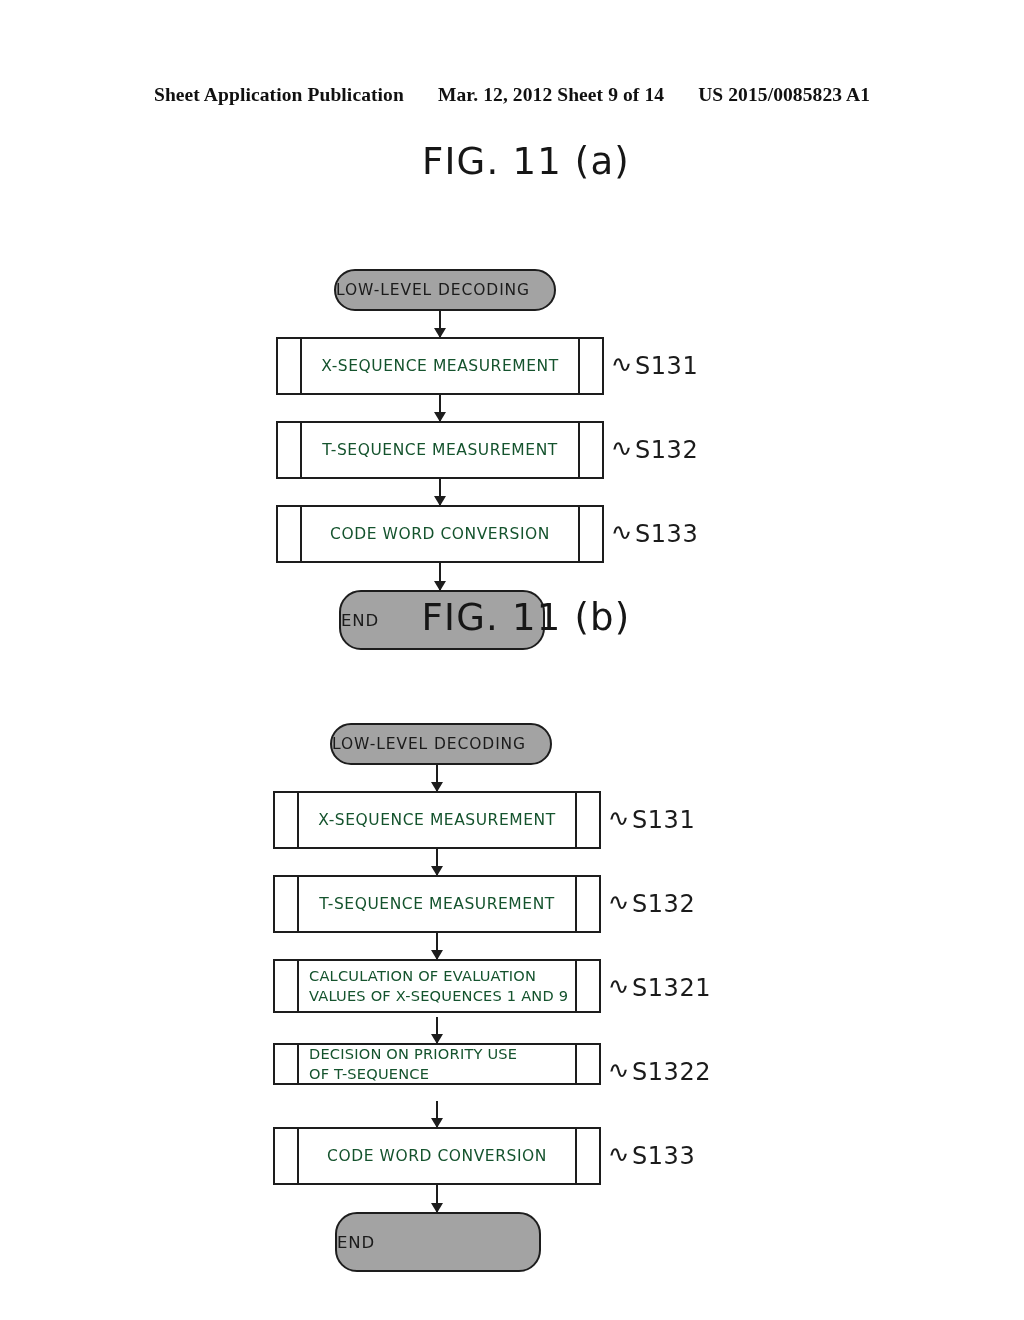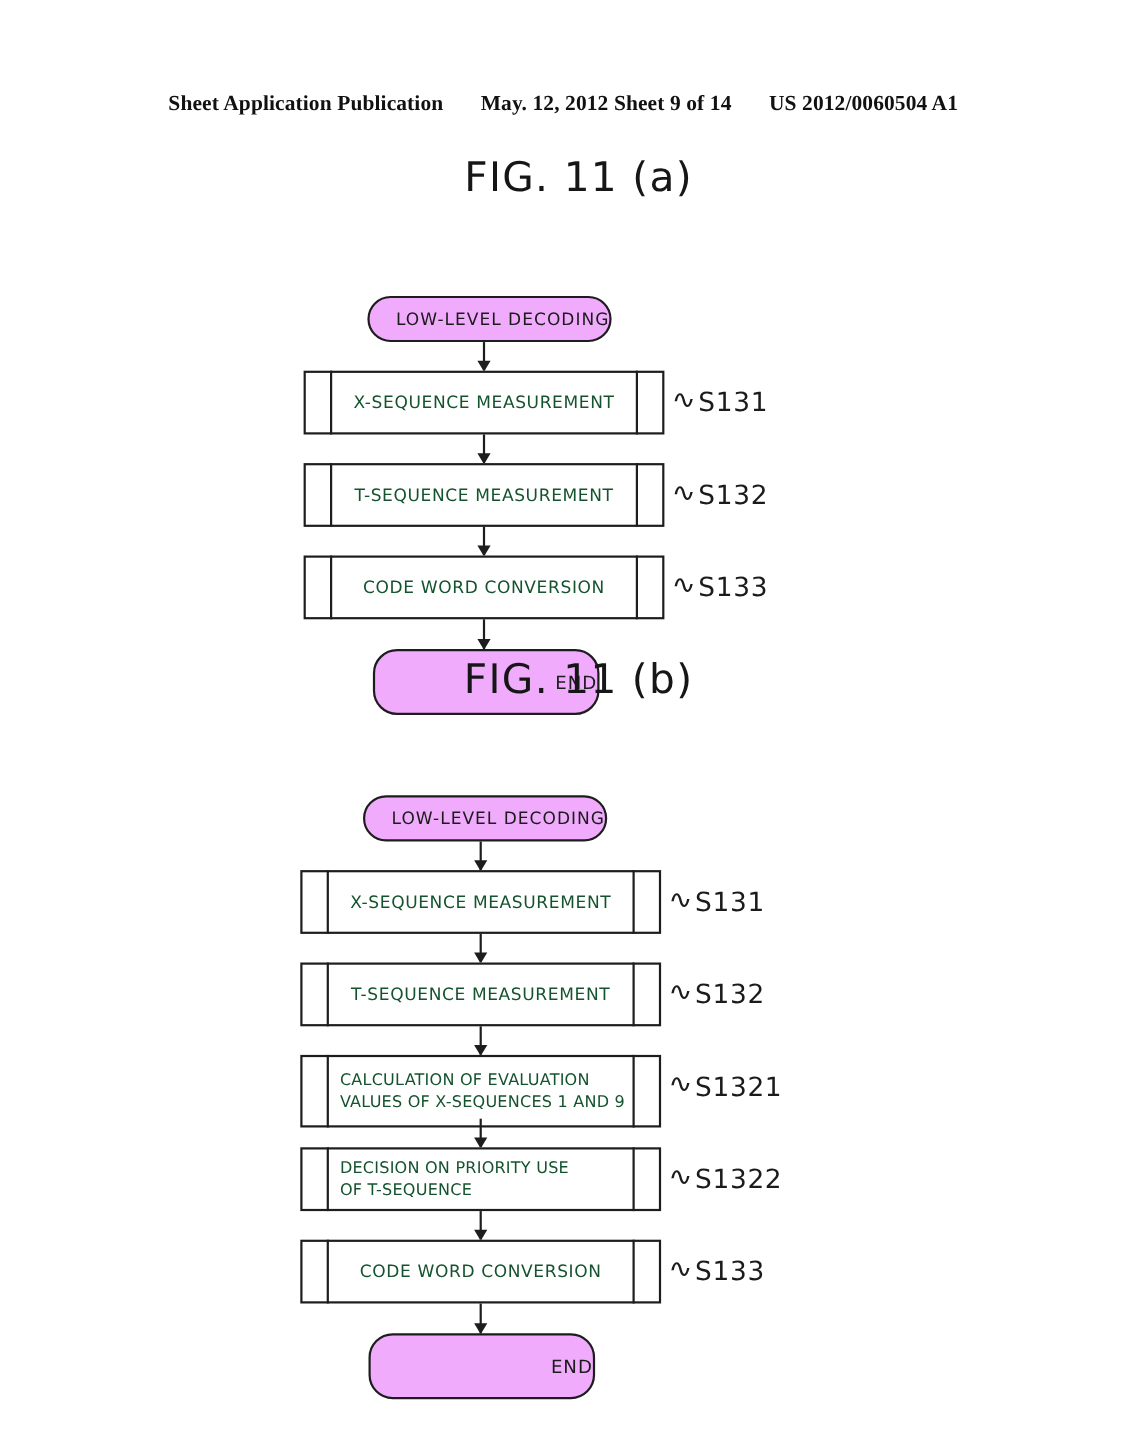--- a/index.html
+++ b/index.html
@@ -59,24 +59,24 @@
     position: relative;
     width: 1024px;
   }
 
   
   .terminator {
     position: absolute;
     box-sizing: border-box;
     border: 2px solid #1d1d1d;
     border-radius: 22px;
-    background: #f0abfc;
+    background: #a3a3a3;
     display: flex;
     align-items: center;
-    justify-content: flex-end;
+    justify-content: flex-start;
     font-family: "DejaVu Sans", sans-serif;
     letter-spacing: 0.9px;
     color: #1b1b1b;
   }
   .terminator.start {
     left: 334px;
     width: 222px;
     height: 42px;
     font-size: 15.5px;
   }
@@ -158,22 +158,22 @@
     border-right: 6px solid transparent;
     border-top: 10px solid #1d1d1d;
   }
   .connector.b { left: 436px; }
 </style>
 </head>
 <body>
 
 <div class="page-header">
   <span class="hdr-pub">Sheet Application Publication</span>
-  <span class="hdr-date">May. 12, 2012  Sheet 9 of 14</span>
-  <span class="hdr-pubno">US 2012/0060504 A1</span>
+  <span class="hdr-date">Mar. 12, 2012  Sheet 9 of 14</span>
+  <span class="hdr-pubno">US 2015/0085823 A1</span>
 </div>
 
 <div class="figure" id="figure-a">
   <div class="fig-title">FIG. 11 (a)</div>
 
   <div class="flow" style="height:420px;">
 
     <div class="terminator start" style="top:70px;">
       <span>LOW-LEVEL DECODING</span>
     </div>
@@ -250,34 +250,34 @@
         <div class="ptext">T-SEQUENCE MEASUREMENT</div>
       </div>
     </div>
     <div class="step-label" style="left:609px; top:235px;">
       <span class="tilde">∿</span>
       <span>S132</span>
     </div>
 
     <div class="connector b" style="top:278px; height:26px;"></div>
 
-    <div class="proc two-line" style="top:304px; height:66px; left:273px;">
+    <div class="proc two-line" style="top:304px; height:54px; left:273px;">
       <div class="inner">
         <div class="ptext">CALCULATION OF EVALUATION</div>
         <div class="ptext">VALUES OF X-SEQUENCES 1 AND 9</div>
       </div>
     </div>
     <div class="step-label" style="left:609px; top:319px;">
       <span class="tilde">∿</span>
       <span>S1321</span>
     </div>
 
     <div class="connector b" style="top:362px; height:26px;"></div>
 
-    <div class="proc two-line" style="top:388px; height:58px; left:273px;">
+    <div class="proc two-line" style="top:388px; height:42px; left:273px;">
       <div class="inner">
         <div class="ptext">DECISION ON PRIORITY USE</div>
         <div class="ptext">OF T-SEQUENCE</div>
       </div>
     </div>
     <div class="step-label" style="left:609px; top:403px;">
       <span class="tilde">∿</span>
       <span>S1322</span>
     </div>
 

